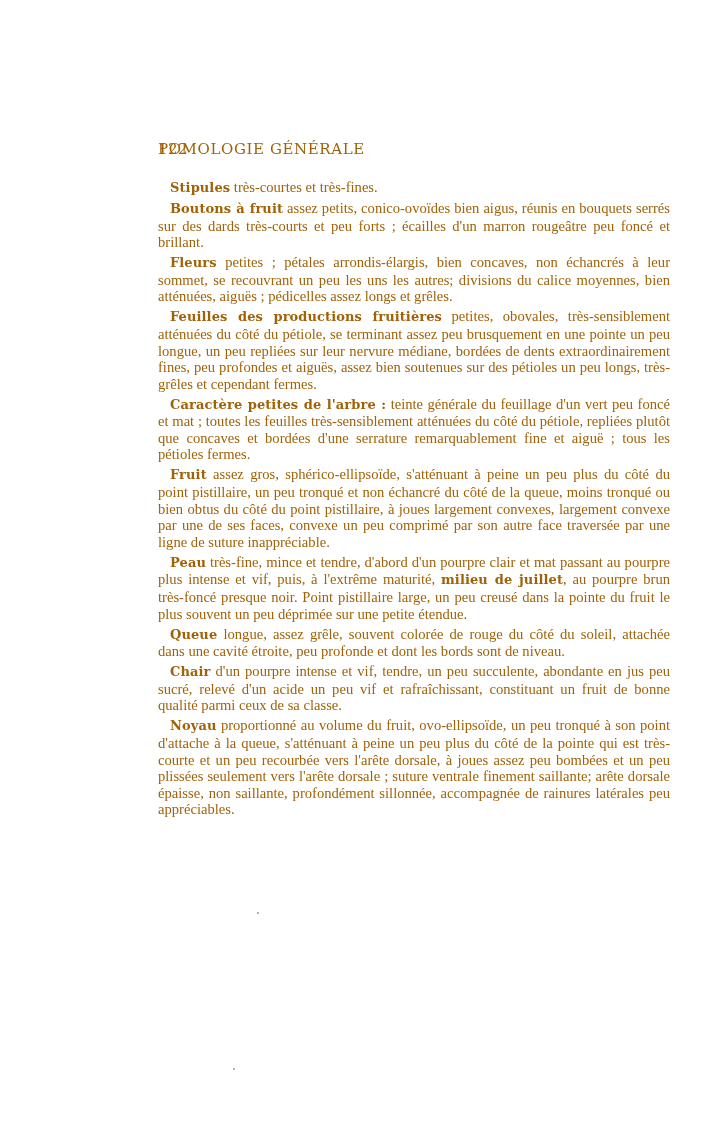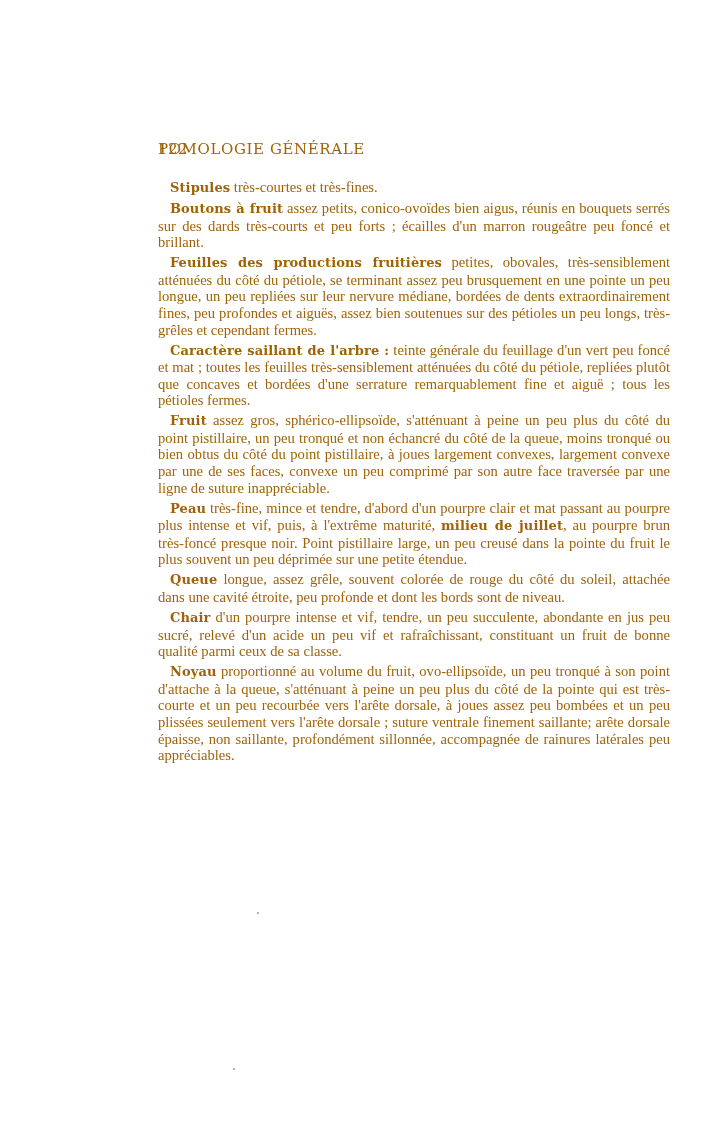--- a/index.html
+++ b/index.html
@@ -22,22 +22,23 @@
 
 <div class="page">
   <div class="running-head">
     <span class="page-number">122</span>
     <span class="running-title">POMOLOGIE GÉNÉRALE</span>
   </div>
 
   <div class="body">
     <p class="para"><span class="term">Stipules</span><span> très-courtes et très-fines.</span></p>
     <p class="para"><span class="term">Boutons à fruit</span><span> assez petits, conico-ovoïdes bien aigus, réunis en bouquets serrés sur des dards très-courts et peu forts ; écailles d'un marron rougeâtre peu foncé et brillant.</span></p>
+    <p class="para"><span class="term">Fleurs</span><span> petites ; pétales arrondis-élargis, bien concaves, non échancrés à leur sommet, se recouvrant un peu les uns les autres; divisions du calice moyennes, bien atténuées, aiguës ; pédicelles assez longs et grêles.</span></p>
     <p class="para"><span class="term">Feuilles des productions fruitières</span><span> petites, obovales, très-sensiblement atténuées du côté du pétiole, se terminant assez peu brusquement en une pointe un peu longue, un peu repliées sur leur nervure médiane, bordées de dents extraordinairement fines, peu profondes et aiguës, assez bien soutenues sur des pétioles un peu longs, très-grêles et cependant fermes.</span></p>
-    <p class="para"><span class="term">Caractère saillant de l'arbre :</span><span> teinte générale du feuillage d'un vert peu foncé et mat ; toutes les feuilles très-sensiblement atténuées du côté du pétiole, repliées plutôt que concaves et bordées d'une serrature remarquablement fine et aiguë ; tous les pétioles fermes.</span></p>
+    <p class="para"><span class="term">Caractère petites de l'arbre :</span><span> teinte générale du feuillage d'un vert peu foncé et mat ; toutes les feuilles très-sensiblement atténuées du côté du pétiole, repliées plutôt que concaves et bordées d'une serrature remarquablement fine et aiguë ; tous les pétioles fermes.</span></p>
     <p class="para"><span class="term">Fruit</span><span> assez gros, sphérico-ellipsoïde, s'atténuant à peine un peu plus du côté du point pistillaire, un peu tronqué et non échancré du côté de la queue, moins tronqué ou bien obtus du côté du point pistillaire, à joues largement convexes, largement convexe par une de ses faces, convexe un peu comprimé par son autre face traversée par une ligne de suture inappréciable.</span></p>
     <p class="para"><span class="term">Peau</span><span> très-fine, mince et tendre, d'abord d'un pourpre clair et mat passant au pourpre plus intense et vif, puis, à l'extrême maturité, </span><span class="term">milieu de juillet</span><span>, au pourpre brun très-foncé presque noir. Point pistillaire large, un peu creusé dans la pointe du fruit le plus souvent un peu déprimée sur une petite étendue.</span></p>
     <p class="para"><span class="term">Queue</span><span> longue, assez grêle, souvent colorée de rouge du côté du soleil, attachée dans une cavité étroite, peu profonde et dont les bords sont de niveau.</span></p>
     <p class="para"><span class="term">Chair</span><span> d'un pourpre intense et vif, tendre, un peu succulente, abondante en jus peu sucré, relevé d'un acide un peu vif et rafraîchissant, constituant un fruit de bonne qualité parmi ceux de sa classe.</span></p>
     <p class="para"><span class="term">Noyau</span><span> proportionné au volume du fruit, ovo-ellipsoïde, un peu tronqué à son point d'attache à la queue, s'atténuant à peine un peu plus du côté de la pointe qui est très-courte et un peu recourbée vers l'arête dorsale, à joues assez peu bombées et un peu plissées seulement vers l'arête dorsale ; suture ventrale finement saillante; arête dorsale épaisse, non saillante, profondément sillonnée, accompagnée de rainures latérales peu appréciables.</span></p>
   </div>
 </div>
 
 <span class="speck" style="left:257px; top:912px;"></span>
 <span class="speck" style="left:233px; top:1068px;"></span>

